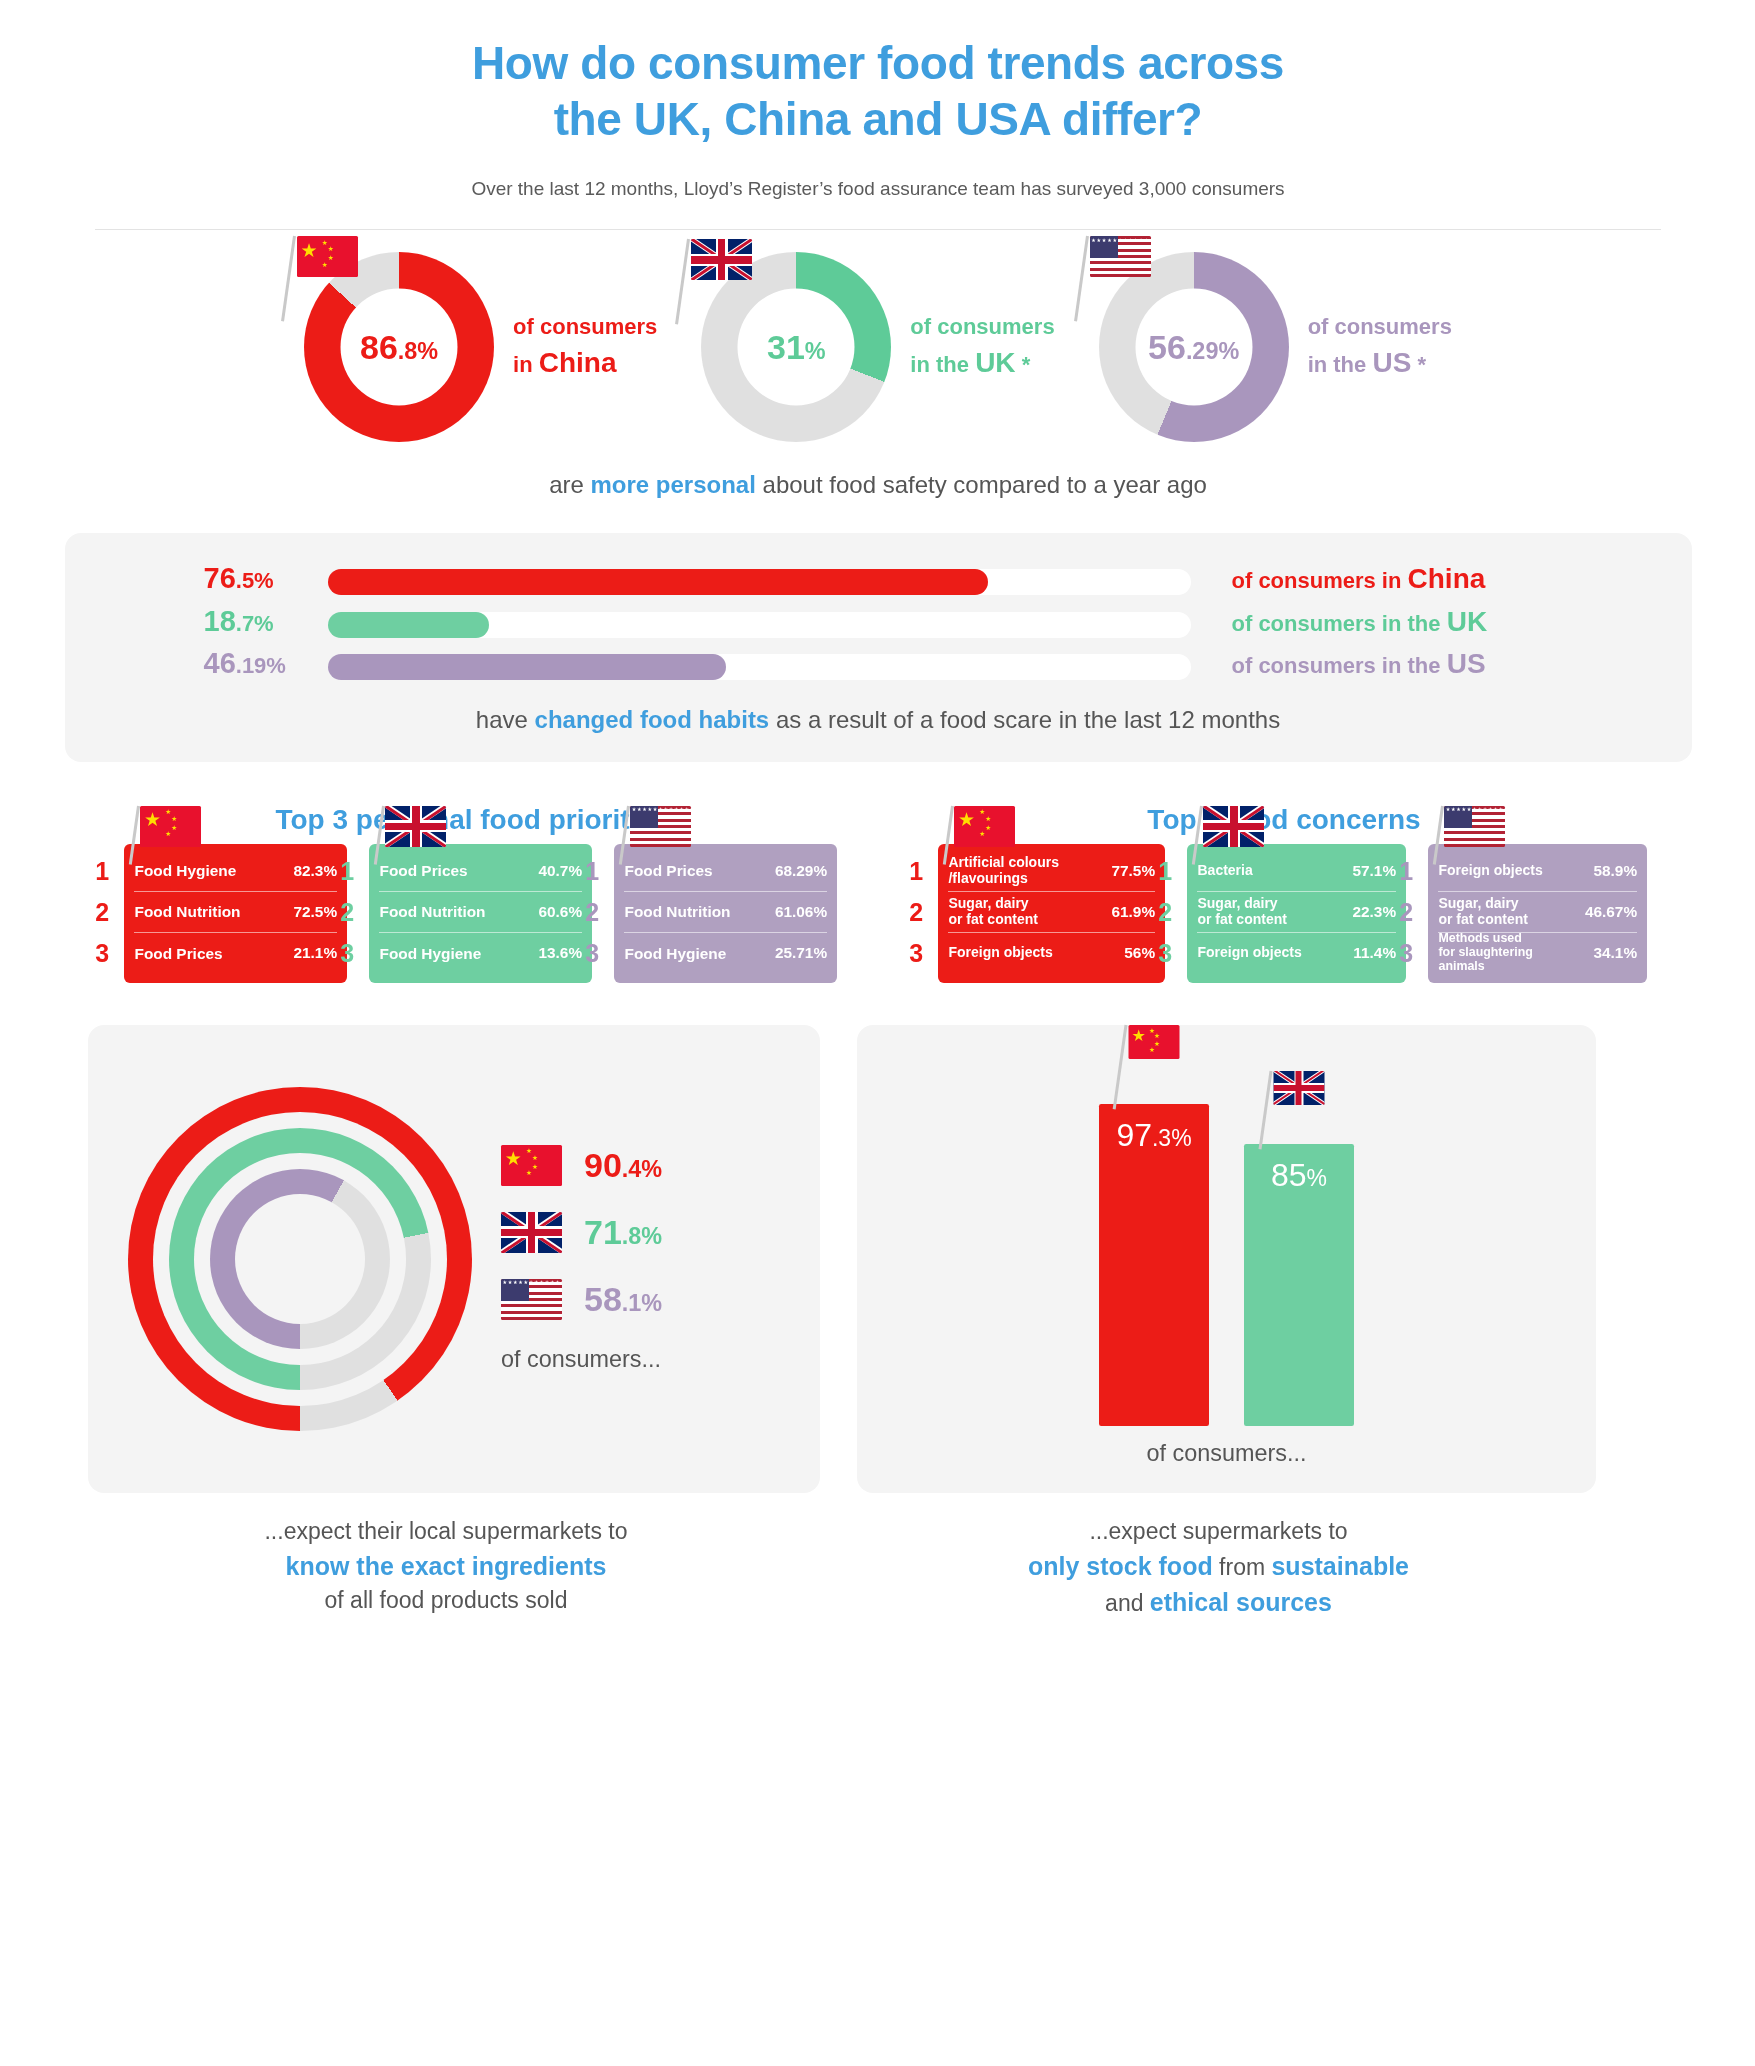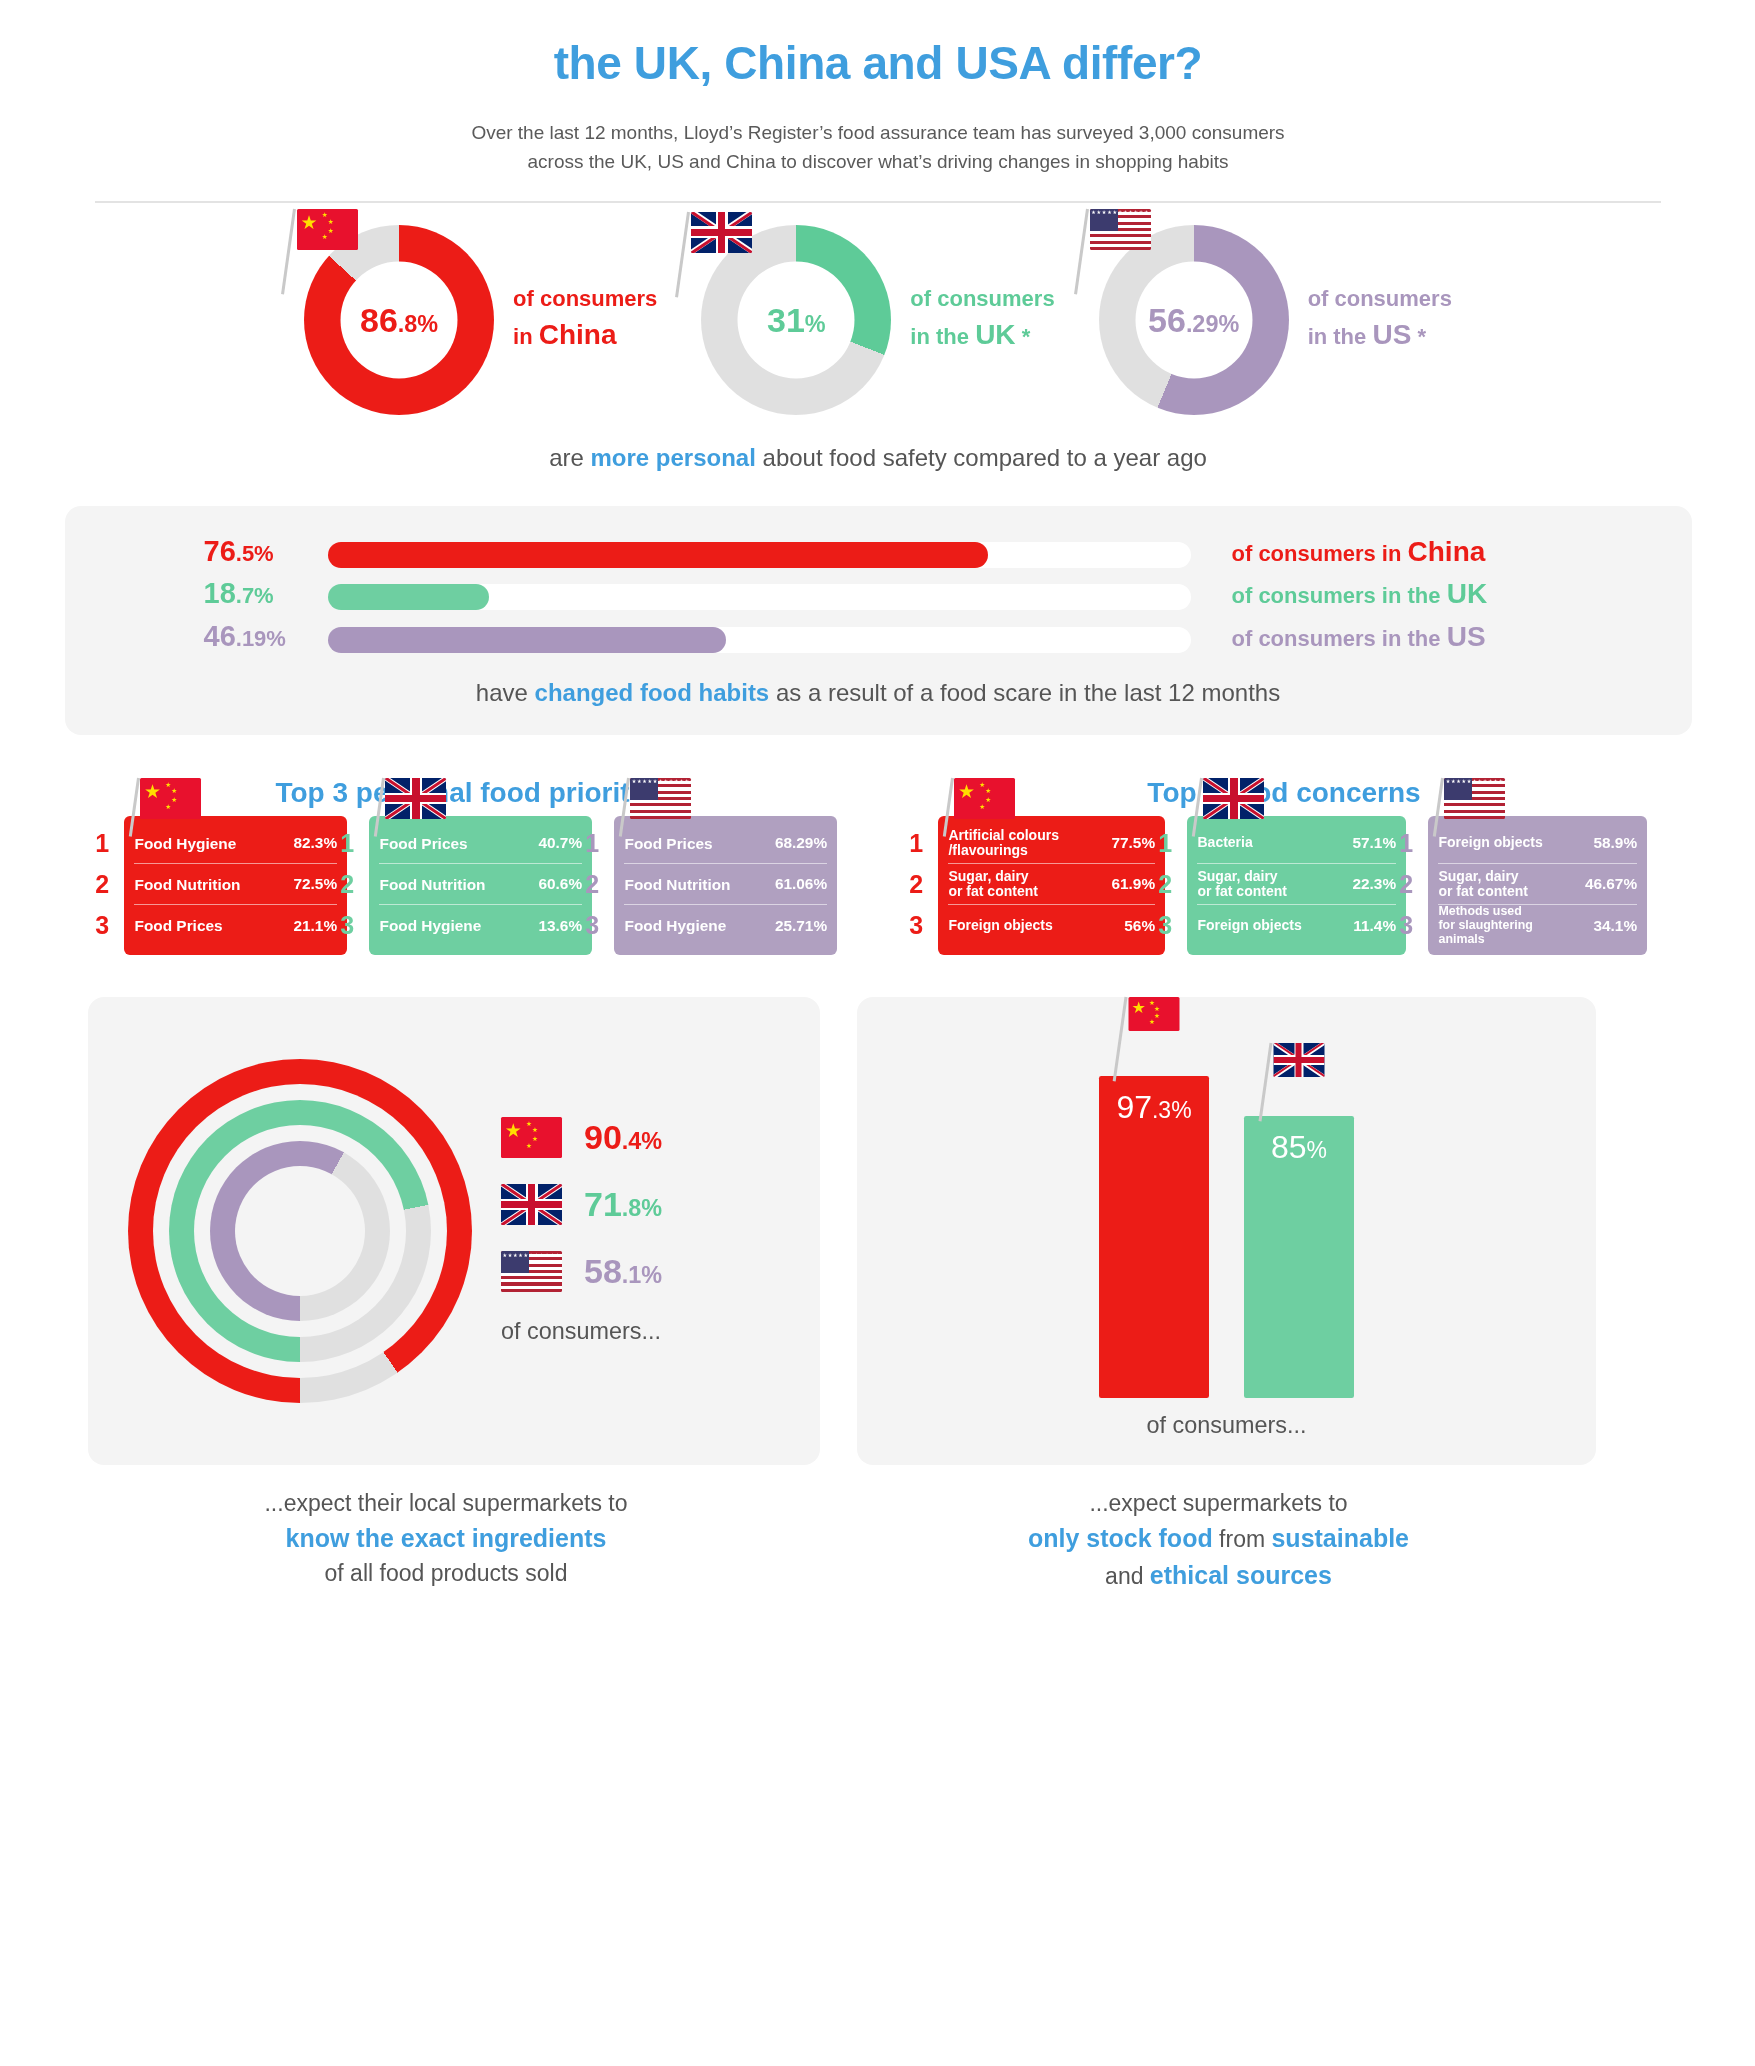--- a/index.html
+++ b/index.html
@@ -190,25 +190,25 @@
   .foot-col.right { width: 739px; }
   .foot-col b { color: #3f9ede; font-size: 25px; }
 </style>
 </head>
 <body>
 
 <div class="page">
 
   <div class="header">
     <div class="title">
+      <div>How do consumer food trends across</div>
       <div>the UK, China and USA differ?</div>
     </div>
     <div class="subtitle">
       <div>Over the last 12 months, Lloyd’s Register’s food assurance team has surveyed 3,000 consumers</div>
-      <div>across the UK, US and China to discover what’s driving changes in shopping habits</div>
     </div>
     <div class="hr"></div>
   </div>
 
   <div class="donut-row">
 
     <div class="donut-block" style="margin-right:22px;">
       <div class="donut-wrap" style="width:190px;height:190px;">
         <div class="flag flag-cn" style="left:-7.3px;top:-16px;z-index:5;">
           <div class="pole"></div>

